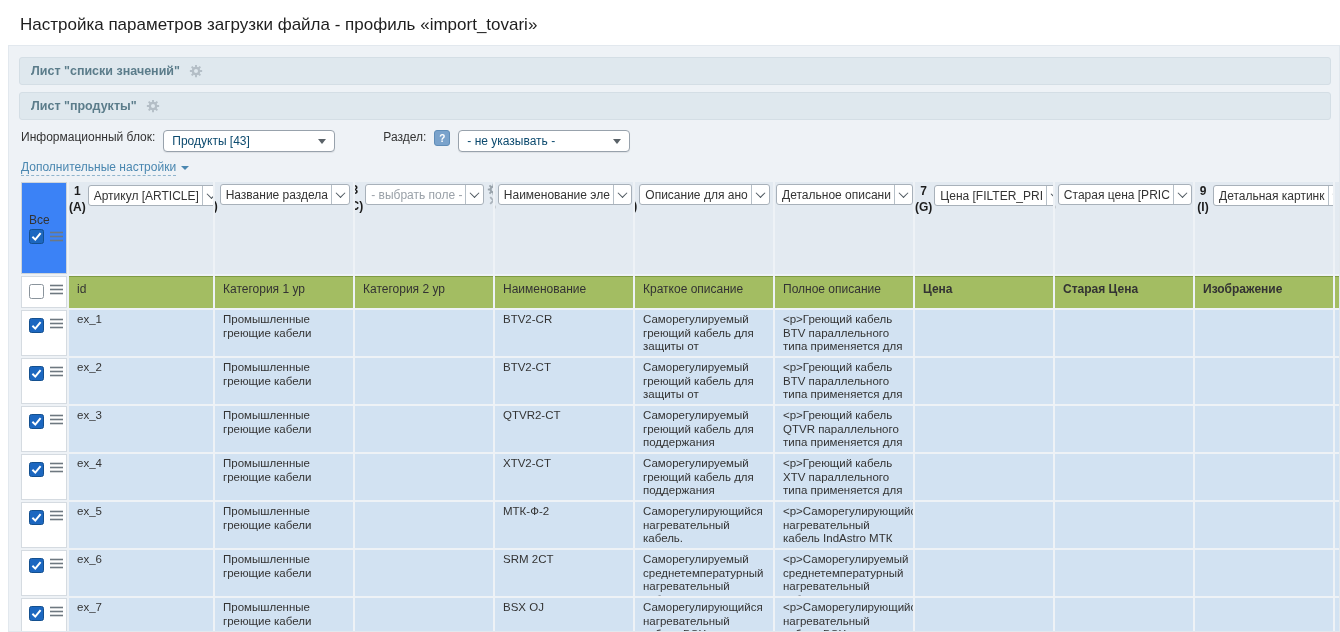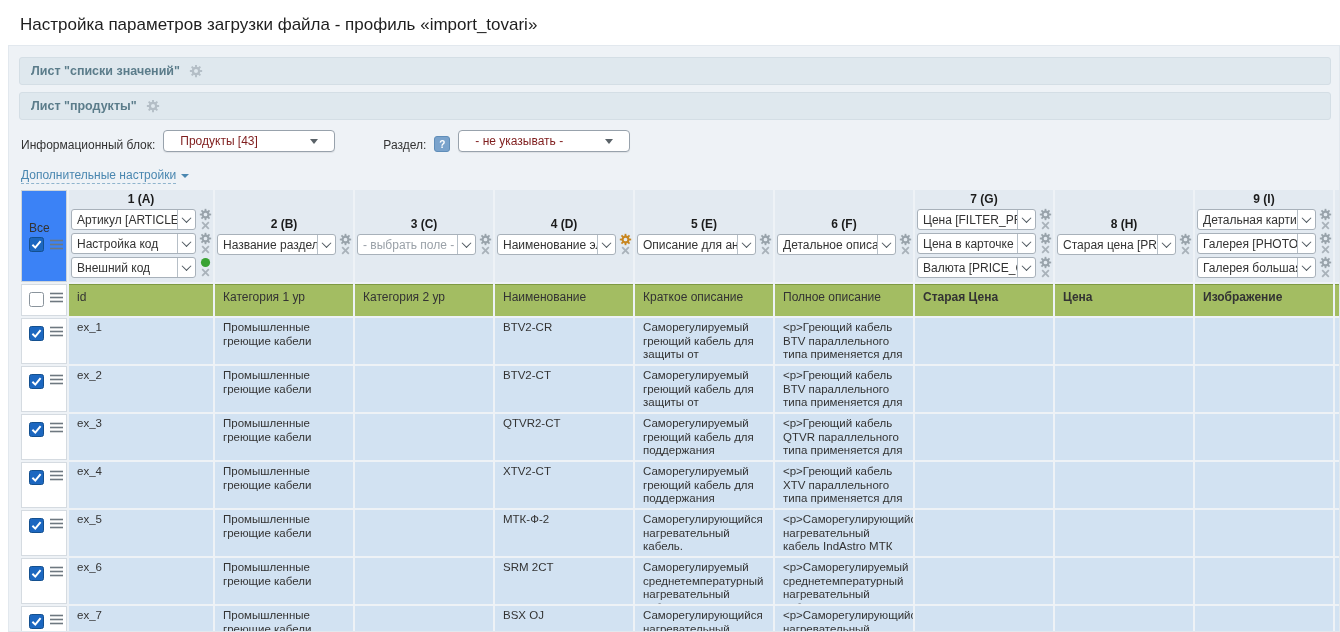--- a/index.html
+++ b/index.html
@@ -5,36 +5,36 @@
   html,body{margin:0;padding:0}
   body{width:1340px;height:632px;overflow:hidden;position:relative;background:#fff;
        font-family:"Liberation Sans",sans-serif;}
   .title{position:absolute;top:7px;left:12px;font-size:17px;font-weight:400;color:#1e1e1e;margin:8px}
   .panel{position:absolute;top:45px;left:8px;width:1332px;height:587px;background:#eef2f6;
          border:1px solid #e2e8ee;box-sizing:border-box;padding:11px 8px 0 10px;overflow:hidden}
   .sec-bar{height:28px;background:#dfe8ee;border:1px solid #d4dee5;border-radius:3px;display:flex;
            align-items:center;gap:9px;padding:0 11px;margin-bottom:7px;box-sizing:border-box;cursor:pointer}
   .sec-label{font-size:12.5px;font-weight:bold;color:#5b7c8a}
   .icon-slot{display:inline-flex;align-items:center}
-  .controls{display:flex;align-items:flex-end;gap:8px;margin:10px 0 8px 2px;font-size:12px;color:#333}
+  .controls{display:flex;align-items:flex-start;gap:8px;margin:10px 0 0 2px;font-size:12px;color:#333}
   .sel-box{height:22px;width:172px;background:#fff;border:1px solid #98a2ac;border-radius:4px;
-           display:flex;align-items:center;justify-content:space-between;padding:0 16px;box-sizing:border-box;
-           font-size:12px;color:#7f1d1d;box-shadow:0 1px 1px rgba(0,0,0,.07);cursor:pointer}
+           display:flex;align-items:center;justify-content:space-between;padding:0 8px;box-sizing:border-box;
+           font-size:12px;color:#0c4a6e;box-shadow:0 1px 1px rgba(0,0,0,.07);cursor:pointer}
   .tri{width:0;height:0;border-left:4px solid transparent;border-right:4px solid transparent;border-top:5px solid #5a6268}
   .gap-l{margin-left:40px}
   .help{width:14px;height:14px;border-radius:3px;background:#7aa3cc;border:1px solid #5f8db8;color:#fff;
         font-size:10px;font-weight:bold;display:inline-flex;align-items:center;justify-content:center;cursor:pointer}
   .extra{display:inline-flex;align-items:center;gap:5px;margin:8px 0 0 2px;font-size:12px;color:#4a87b0;cursor:pointer}
   .extra .txt{border-bottom:1px dashed #8fb4cd;padding-bottom:1px}
   .tri-sm{width:0;height:0;border-left:4px solid transparent;border-right:4px solid transparent;border-top:4px solid #4a87b0}
   .gridwrap{margin:6px 0 0 2px;width:1320px;overflow:hidden}
   .trow{display:grid;grid-template-columns:46px 144px 138px 138px 138px 138px 138px 138px 138px 138px 120px;
         column-gap:2px;margin-bottom:2px}
   .map-row{height:92px}
-  .map-cell{background:#e3eaf1;display:flex;flex-direction:column;padding-top:1px;box-sizing:border-box;overflow:hidden}
+  .map-cell{background:#e3eaf1;display:flex;flex-direction:row;padding-top:1px;box-sizing:border-box;overflow:hidden}
   .map-cell.center{justify-content:center;padding-top:0}
   .col-label{text-align:center;font-size:12px;font-weight:bold;color:#1c1c1c;flex:0 0 16px;line-height:16px}
   .sel-row{display:flex;align-items:center;gap:2px;height:22px;margin:1px 0 1px 2px}
   .fsel{flex:1;height:21px;background:#fff;border:1px solid #a8b1ba;border-radius:3px;display:flex;
         align-items:stretch;box-sizing:border-box;overflow:hidden;cursor:pointer}
   .fsel .txt{flex:1;font-size:12px;color:#333;padding:3px 3px 0 5px;white-space:nowrap;overflow:hidden}
   .fsel .txt.ph{color:#9aa1a8}
   .chevbox{width:17px;border-left:1px solid #b6bfc7;display:flex;align-items:center;justify-content:center;flex:0 0 17px}
   .chev{width:6px;height:6px;border-right:1.7px solid #4c565e;border-bottom:1.7px solid #4c565e;
         transform:rotate(45deg) translate(-1px,-1px)}
@@ -601,22 +601,22 @@
               <line x1="0" y1="9.5" x2="13" y2="9.5" stroke="#6e7880" stroke-width="1.6"></line>
             </svg>
           </span>
         </div>
         <div class="hcell"><span>id</span></div>
         <div class="hcell"><span>Категория 1 ур</span></div>
         <div class="hcell"><span>Категория 2 ур</span></div>
         <div class="hcell"><span>Наименование</span></div>
         <div class="hcell"><span>Краткое описание</span></div>
         <div class="hcell"><span>Полное описание</span></div>
+        <div class="hcell b"><span>Цена</span></div>
         <div class="hcell b"><span>Старая Цена</span></div>
-        <div class="hcell b"><span>Цена</span></div>
         <div class="hcell b"><span>Изображение</span></div>
         <div class="hcell"></div>
       </div>
       <div class="trow data-row">
         <div class="selcell">
           <span class="icon-slot">
             <svg width="15" height="15" viewBox="0 0 15 15">
               <rect x="0.5" y="0.5" width="14" height="14" rx="2" fill="#1c67c0" stroke="#14508f"></rect>
               <path d="M3.4 7.8 L6.3 10.6 L11.6 4.2" stroke="#fff" stroke-width="2" fill="none"></path>
             </svg>

